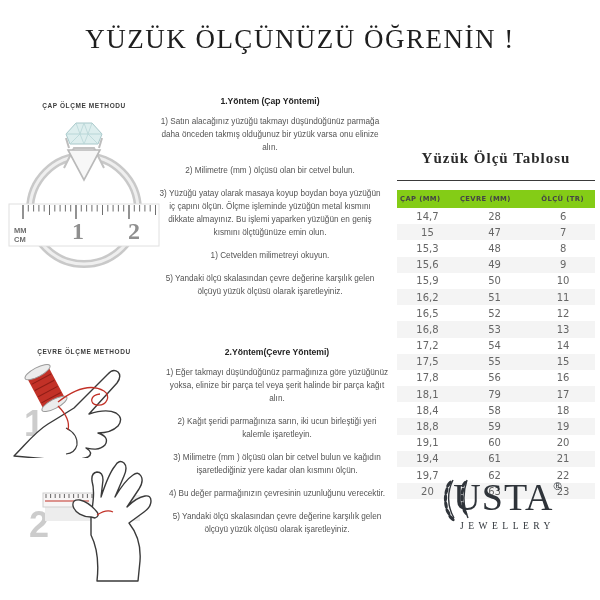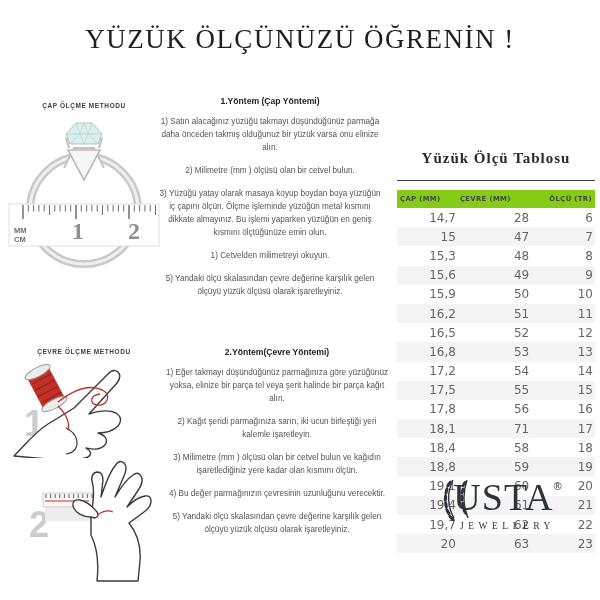--- a/index.html
+++ b/index.html
@@ -32,22 +32,22 @@
   #table-col{ left:397px; top:150px; width:198px; }
   #table-title{ font-family:"Liberation Serif", serif; font-size:15px; font-weight:bold;
     letter-spacing:1px; color:#2a2a2a; text-align:center; }
   #table-divider{ border:none; border-top:1.4px solid #3a3a3a; margin-top:13px; }
   table{ width:100%; border-collapse:collapse; margin-top:9px;
     font-family:"DejaVu Sans", sans-serif; }
   th{ font-size:6.8px; font-weight:bold; letter-spacing:.4px; color:#454545;
     background:#84cc16; padding:5px 2px; }
   th:nth-child(1){ text-align:left; padding-left:3px; }
   th:nth-child(2){ text-align:left; }
-  th:nth-child(3){ text-align:right; padding-right:3px; }
-  td{ font-size:12px; color:#666; text-align:right; padding:2.6px 2px; }
+  th:nth-child(3){ padding-right:3px; }
+  td{ font-size:10px; color:#666; text-align:center; padding:2.6px 2px; }
   tbody tr:nth-child(even){ background:#f4f4f4; }
 
   
   #logo{ left:420px; top:478px; width:175px; text-align:center; color:#2f343a; }
   #logo-mark{ position:relative; display:inline-block; }
   #logo-word{ font-family:"Liberation Serif", serif; font-size:38px; color:#2f343a;
     letter-spacing:1px; line-height:1; }
   #logo-reg{ font-size:11px; vertical-align:20px; }
   #logo-laurel{ position:absolute; left:-14px; top:-2px; }
   #logo-subtitle{ font-family:"Liberation Serif", serif; font-size:9.5px;
@@ -261,21 +261,21 @@
           <td>55</td>
           <td>15</td>
         </tr>
         <tr>
           <td>17,8</td>
           <td>56</td>
           <td>16</td>
         </tr>
         <tr>
           <td>18,1</td>
-          <td>71</td>
+          <td>79</td>
           <td>17</td>
         </tr>
         <tr>
           <td>18,4</td>
           <td>58</td>
           <td>18</td>
         </tr>
         <tr>
           <td>18,8</td>
           <td>59</td>

